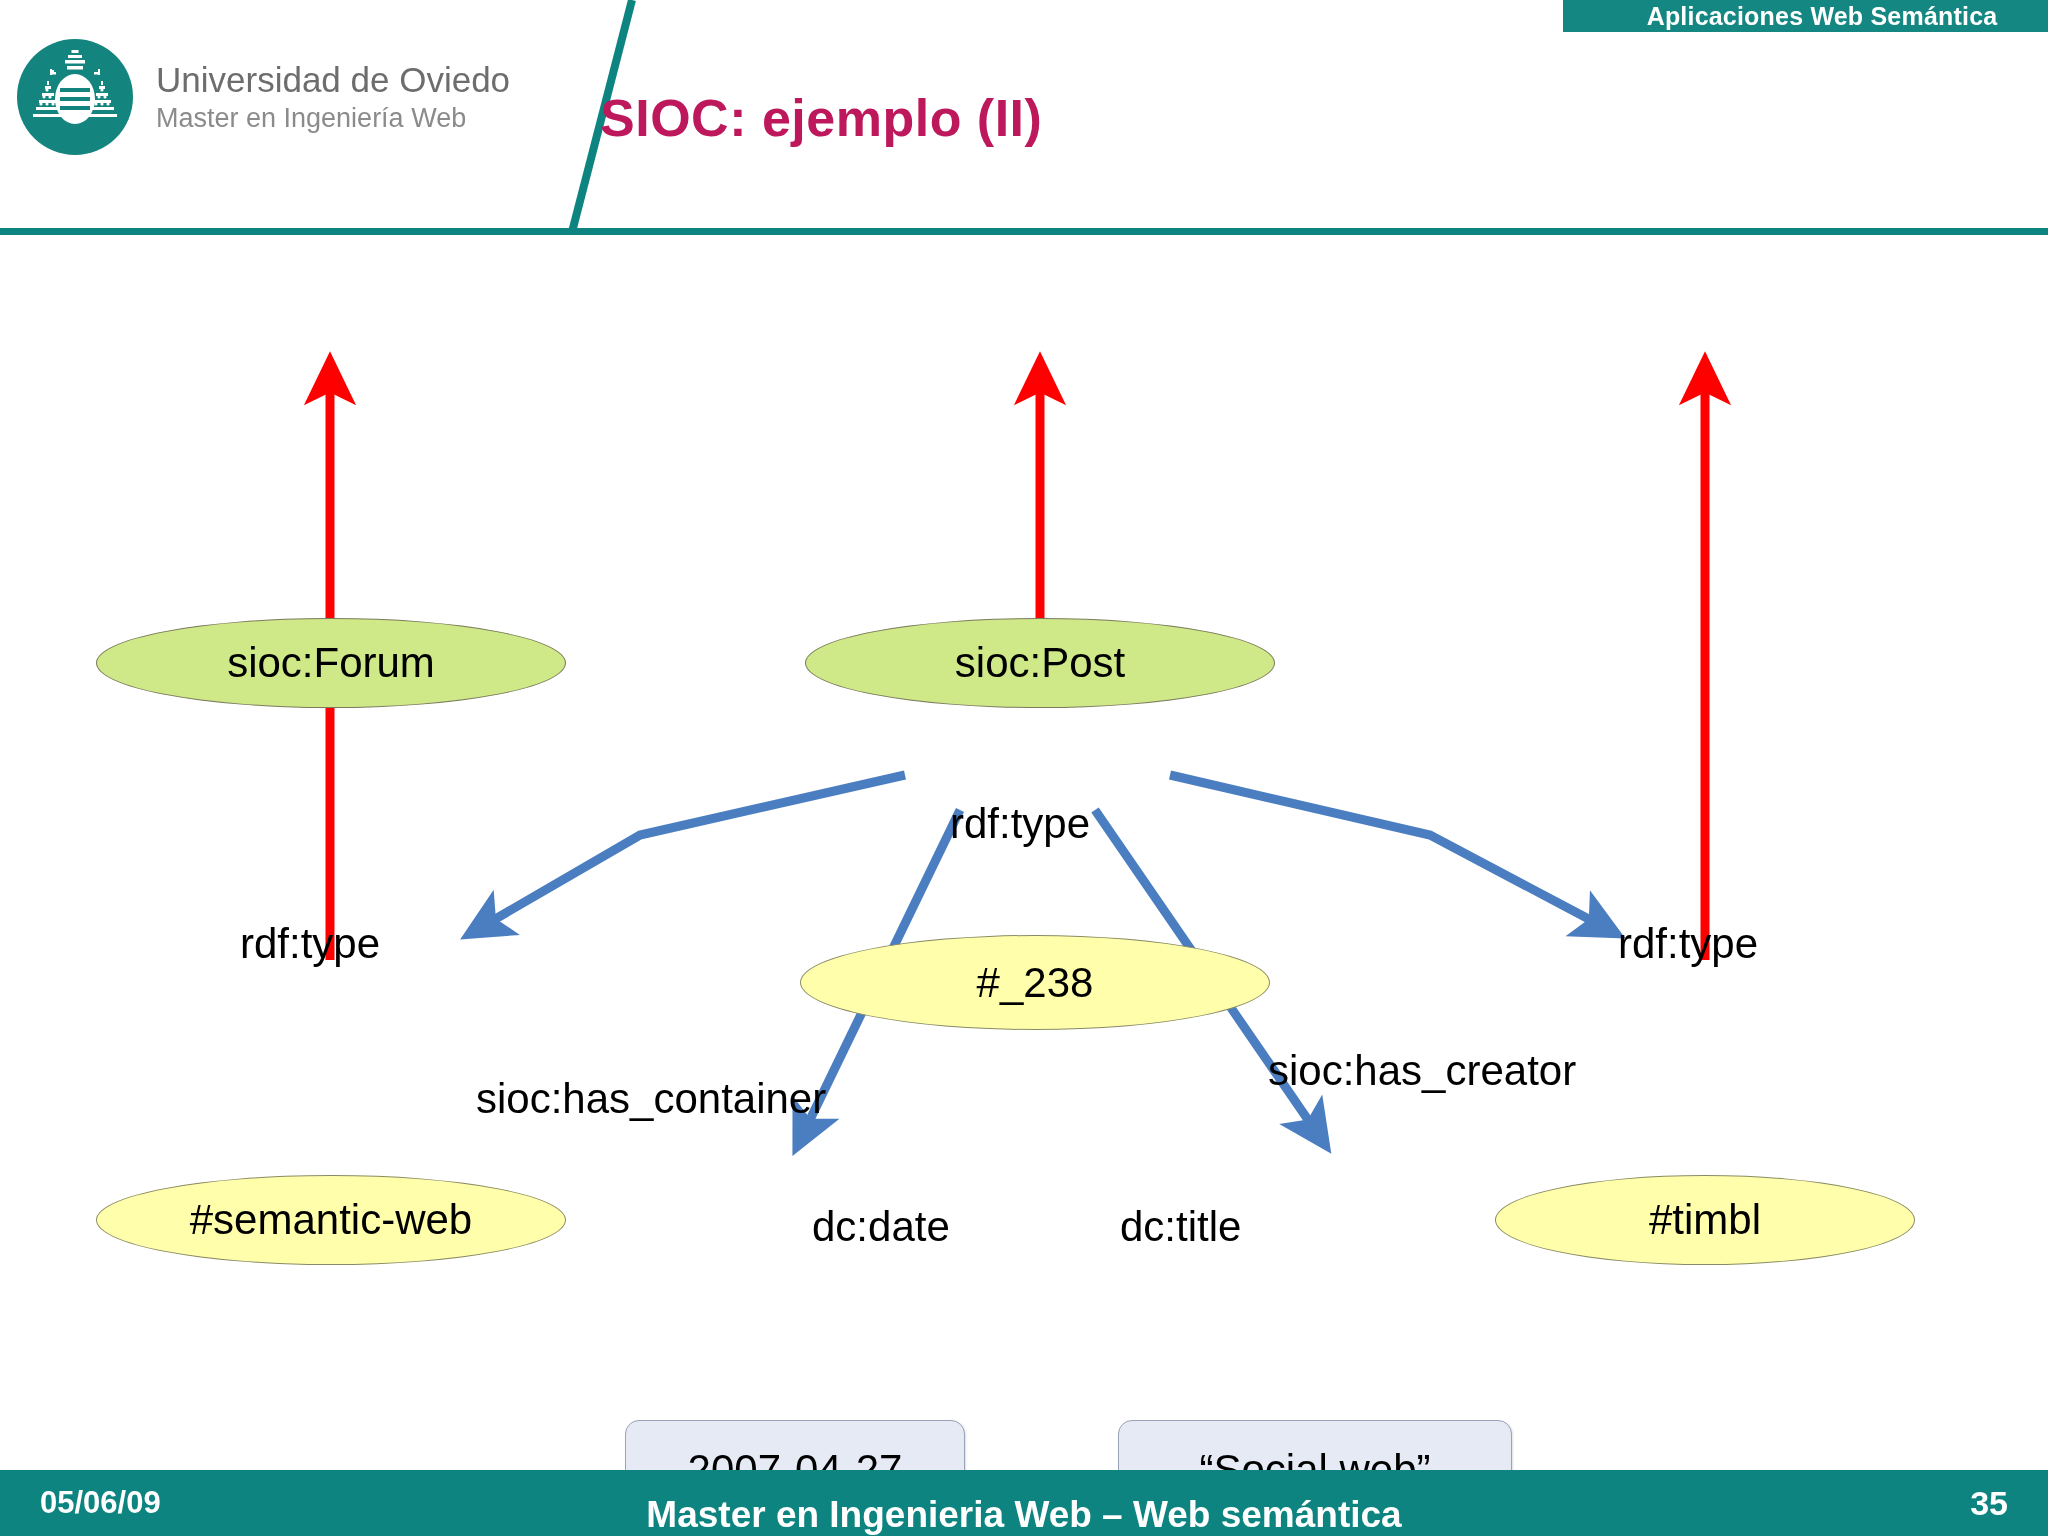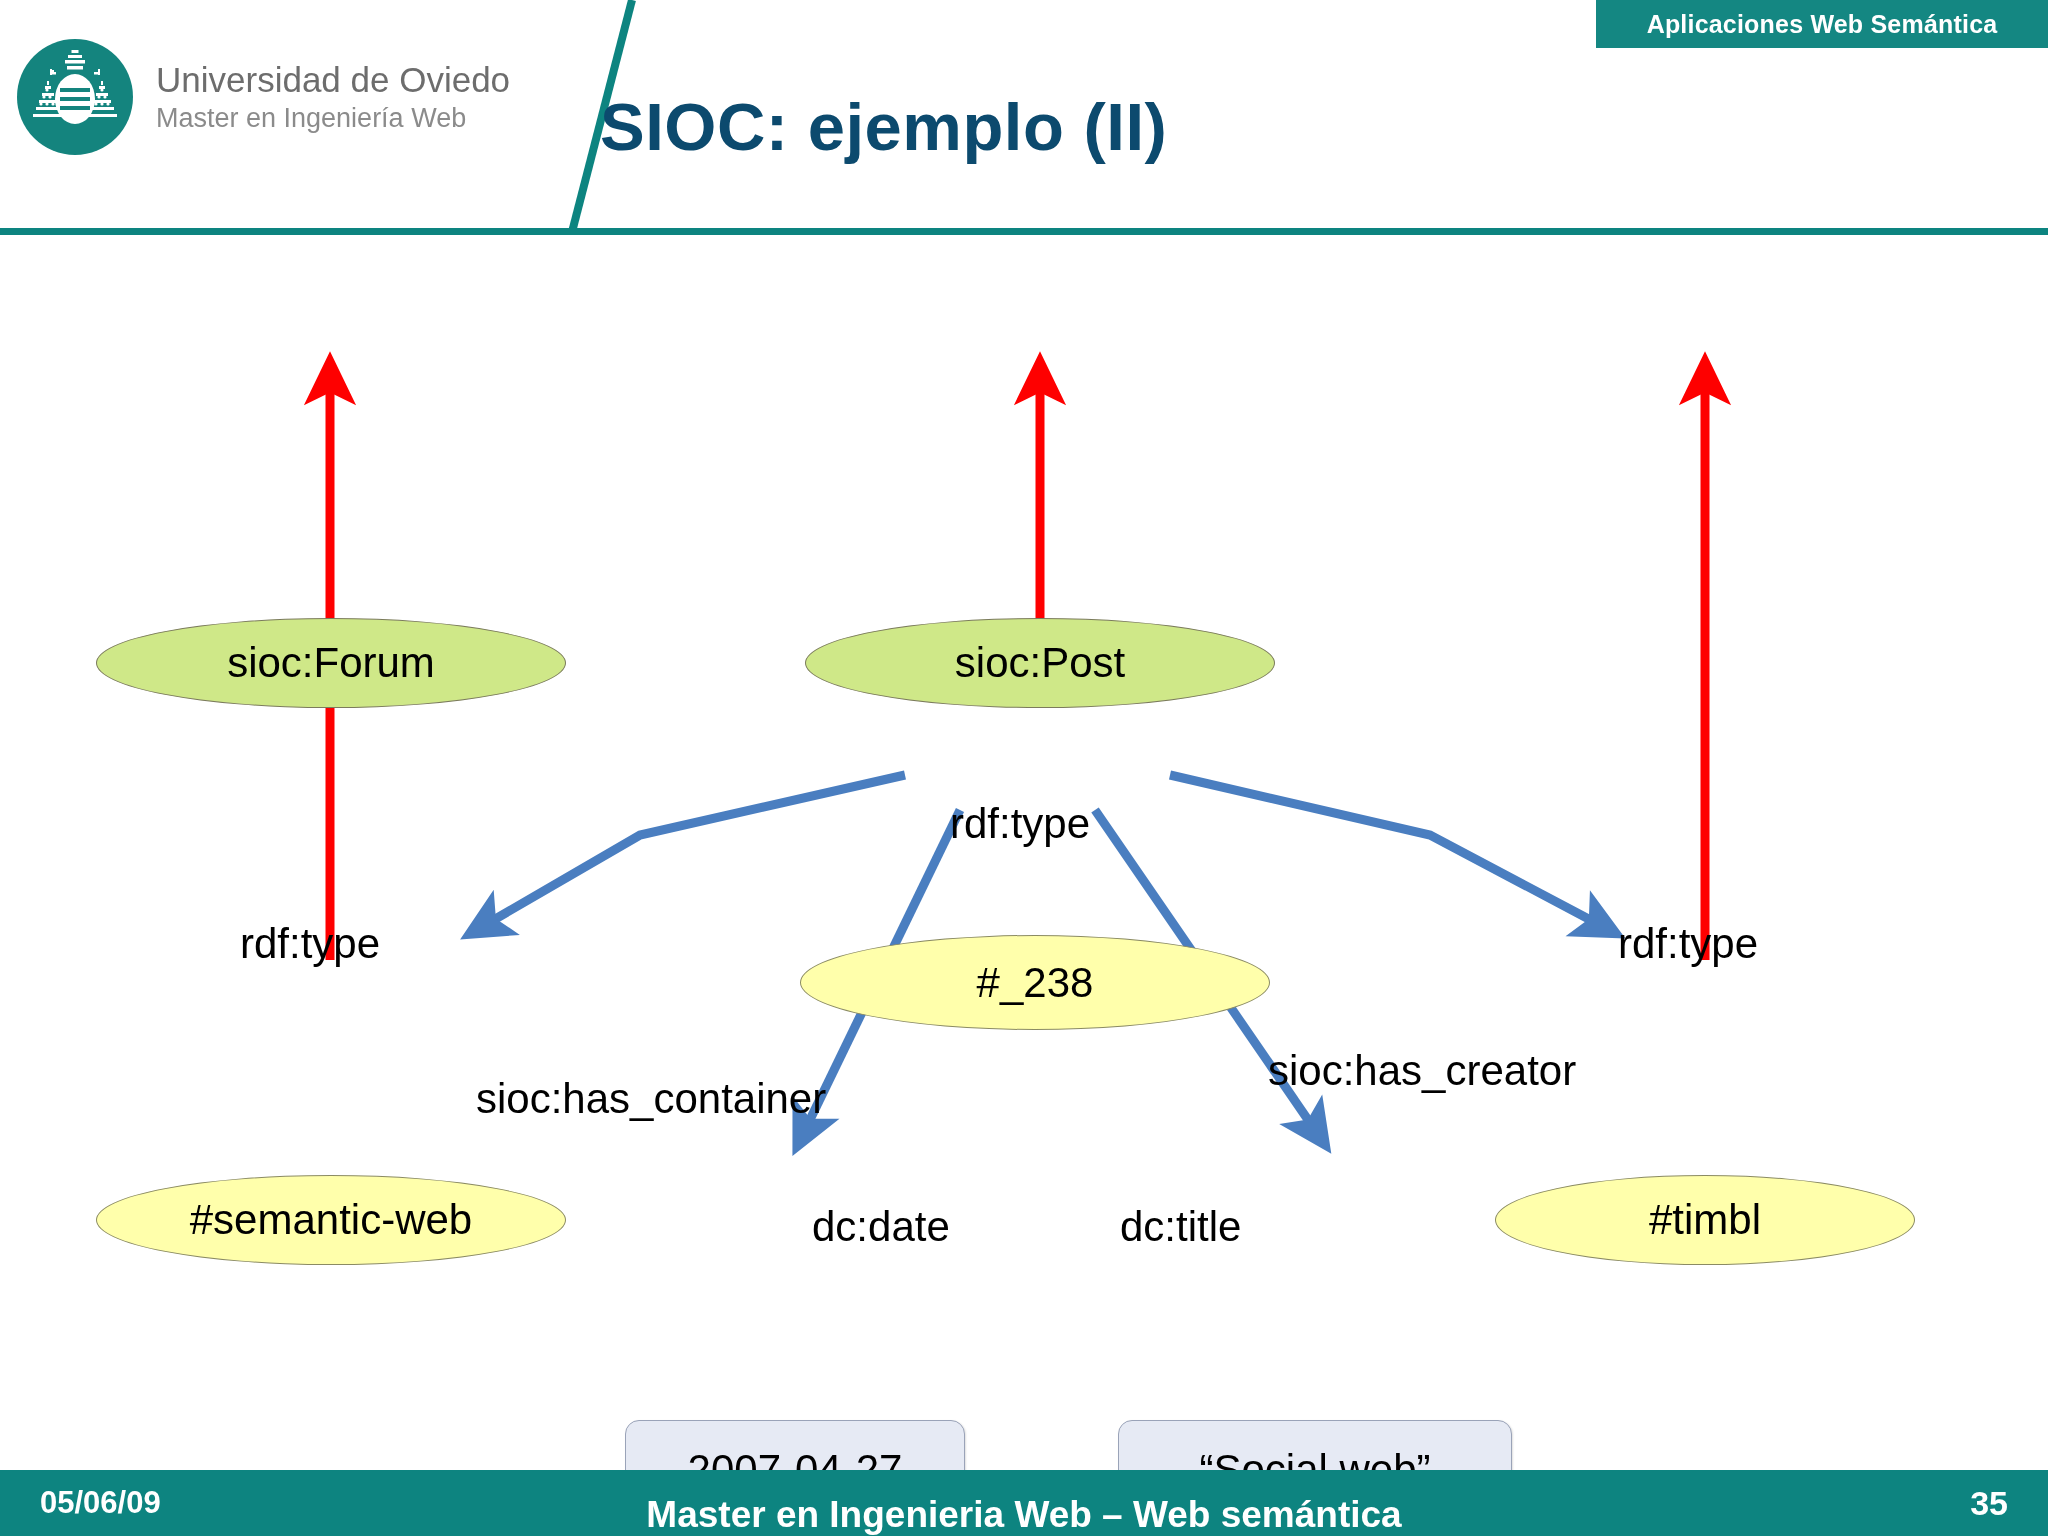--- a/index.html
+++ b/index.html
@@ -20,29 +20,30 @@
     position: absolute;
     left: 0; top: 0;
     width: 2048px;
     height: 232px;
   }
   #topbanner {
     position: absolute;
     right: 0;
     top: 0;
     width: 452px;
-    height: 48px;
+    height: 32px;
     background: #148782;
     color: #ffffff;
     font-size: 25px;
     font-weight: bold;
     display: flex;
     align-items: center;
     justify-content: center;
     letter-spacing: 0.2px;
+    padding-left: 33px;
   }
   #logo-wrap {
     position: absolute;
     left: 14px;
     top: 36px;
     display: flex;
     align-items: center;
   }
   #logo-mark {
     width: 122px;
@@ -75,23 +76,23 @@
     left: 0;
     top: 228px;
     width: 2048px;
     height: 7px;
     background: #0d8480;
   }
   #slide-title {
     position: absolute;
     left: 600px;
     top: 88px;
-    font-size: 67px;
-    font-weight: bold;
-    color: #0c4a6e;
+    font-size: 52px;
+    font-weight: bold;
+    color: #be185d;
     white-space: nowrap;
     letter-spacing: 0.5px;
   }
 
   
   #canvas {
     position: absolute;
     left: 0;
     top: 235px;
     width: 2048px;

